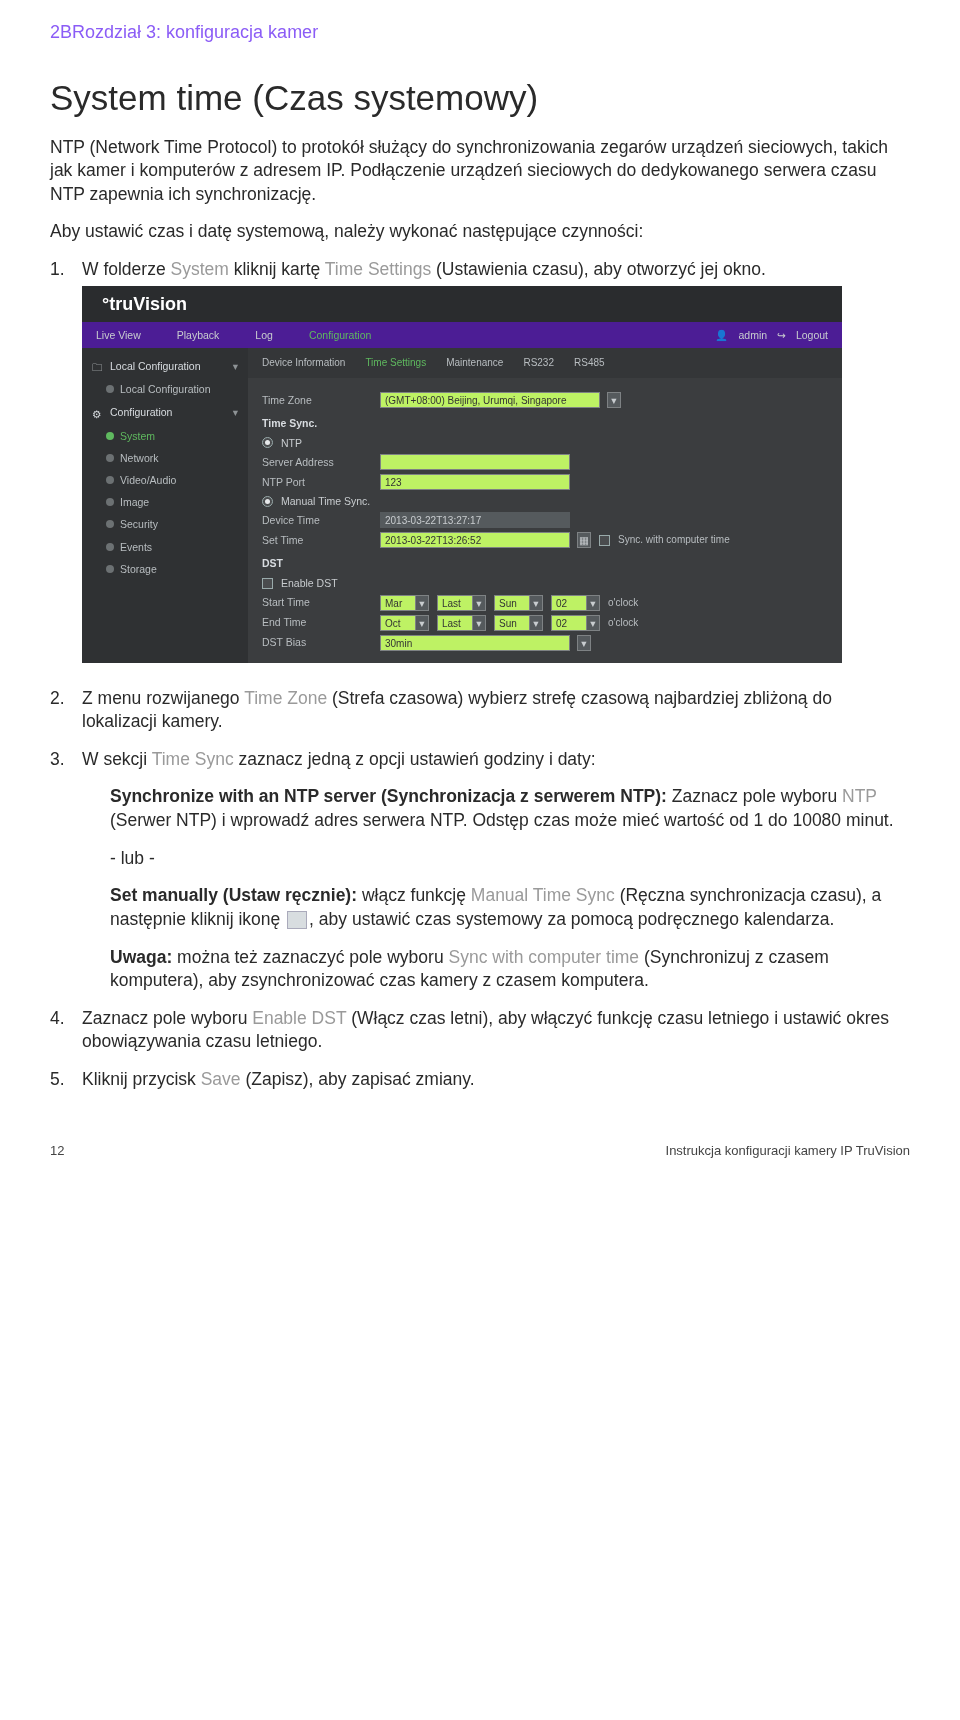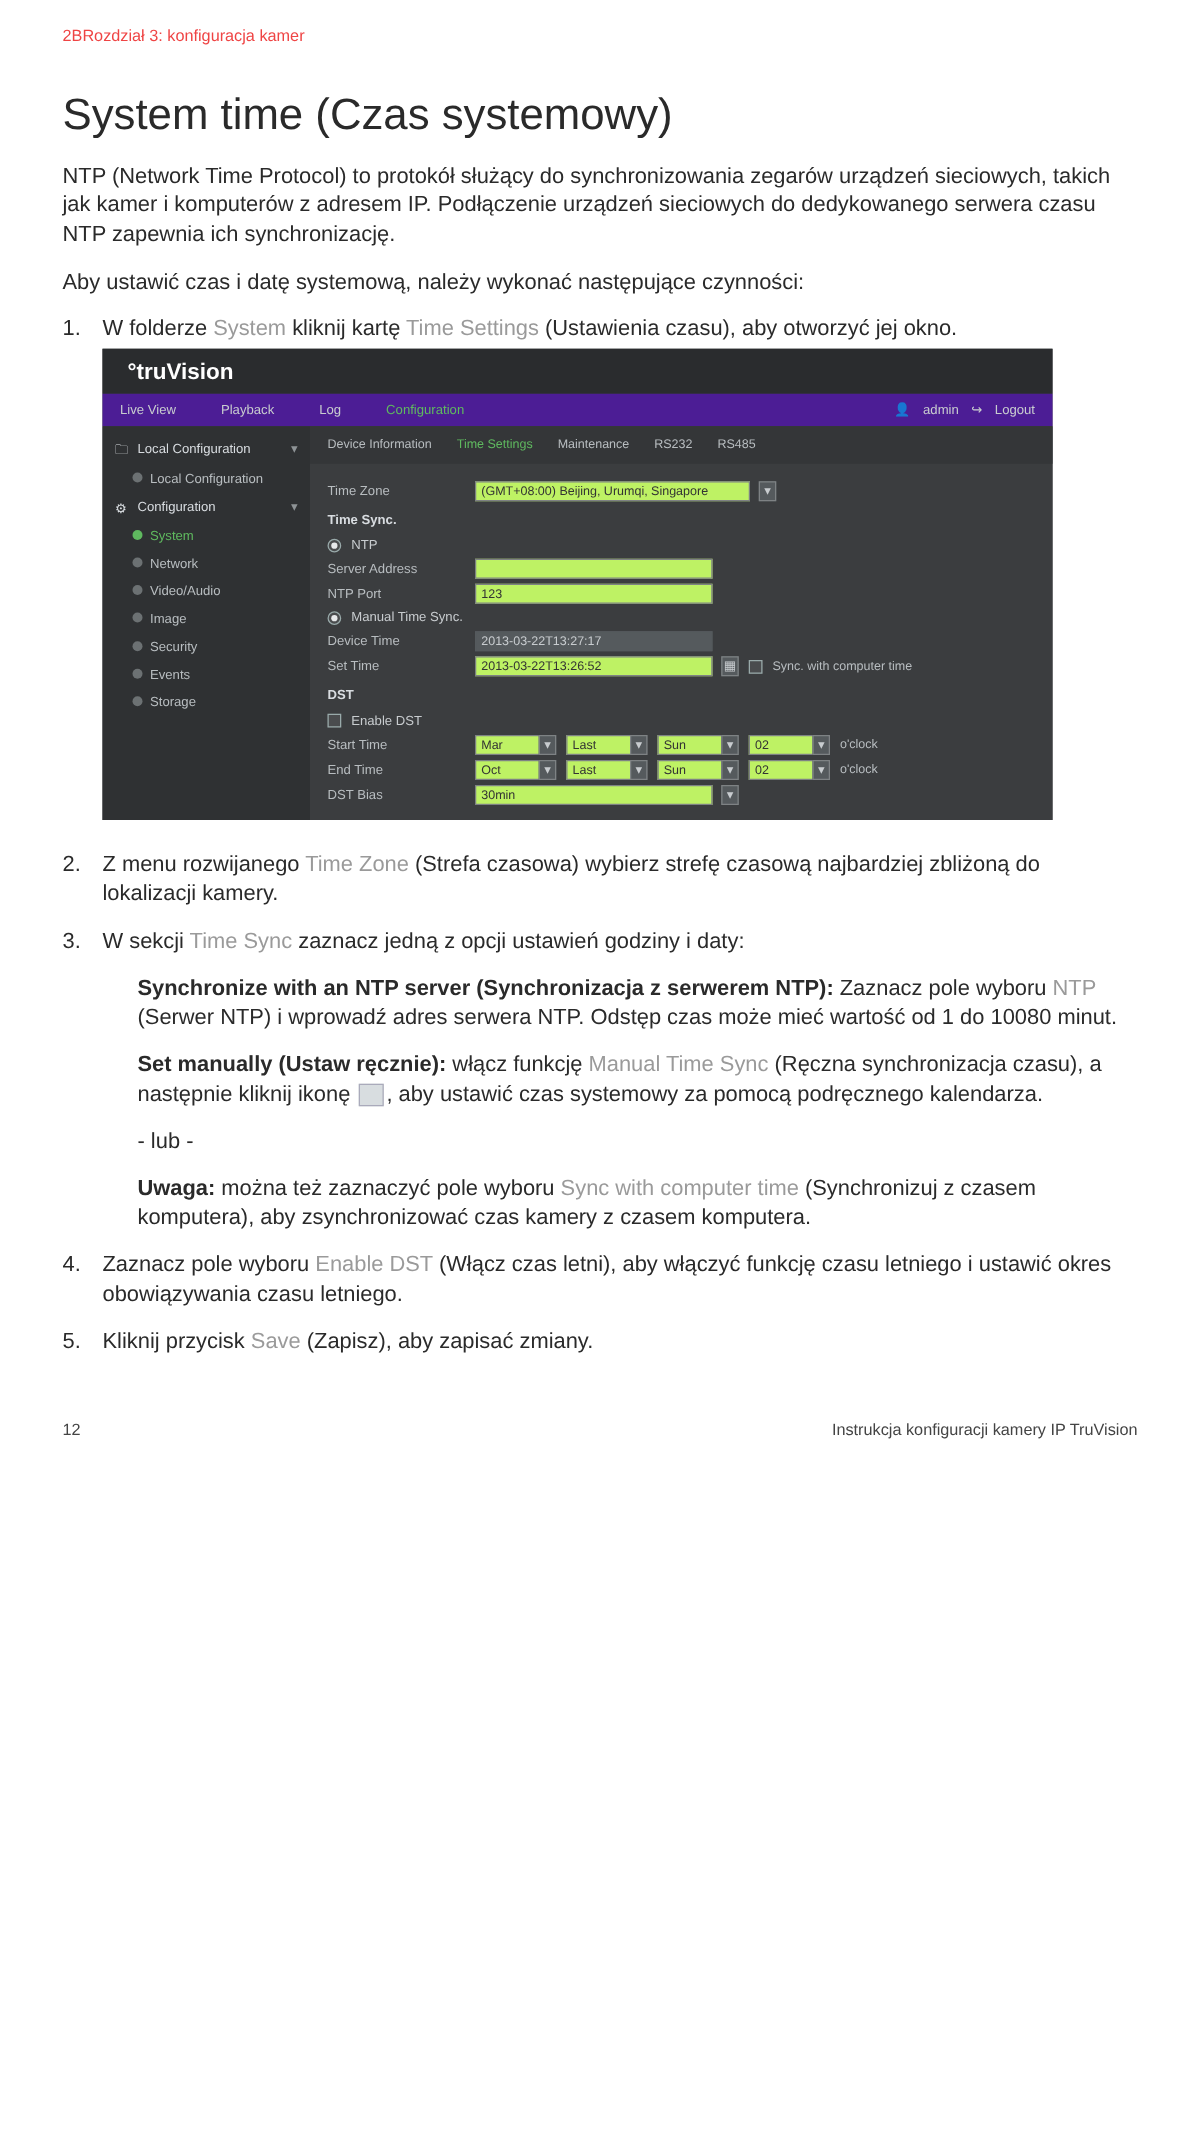--- a/index.html
+++ b/index.html
@@ -6,21 +6,21 @@
   body {
     font-family: Arial, Helvetica, sans-serif;
     background: #fff;
     color: #2a2a2a;
     width: 960px;
     margin: 0 auto;
     padding: 20px 50px 30px 50px;
     font-size: 17.5px;
     line-height: 1.35;
   }
-  .chapter-header { font-size: 13px; color: #ef4444; margin-bottom: 30px; }
+  .chapter-header { font-size: 18px; color: #8b5cf6; margin-bottom: 30px; }
   h1 { font-size: 35px; font-weight: normal; color: #2a2a2a; margin-bottom: 14px; }
   p { margin-bottom: 14px; }
   .gray { color: #9a9a9a; }
   ol { list-style: none; padding-left: 0; }
   ol > li { margin-bottom: 14px; padding-left: 32px; position: relative; }
   ol > li .num { position: absolute; left: 0; top: 0; }
   .sub { margin-top: 14px; margin-left: 28px; }
   .inline-icon {
     display: inline-block; width: 20px; height: 18px;
     background: #d8dde0; border: 1px solid #aab;
@@ -80,21 +80,21 @@
     width: 11px; height: 11px; border-radius: 50%; border: 1px solid #9aa;
     display: inline-block; position: relative; background: #4a4c4e;
   }
   .frad.on::after {
     content:""; position:absolute; top:2px; left:2px; width:5px; height:5px;
     border-radius:50%; background:#e7e9eb;
   }
   .funit { color:#b8bdc0; font-size:10px; }
   .chev { width:14px; height:16px; background:#555a5d; border:1px solid #7e8284; display:inline-block; text-align:center; line-height:14px; color:#c8cccf; margin-left:-1px; }
   .seldrop { display:flex; }
-  .seldrop .finput { width: 52px; }
+  .seldrop .finput { width: 36px; }
   .side-group .chevr { margin-left:auto; color:#8e9396; }
 </style>
 </head>
 <body>
 
 <div class="chapter-header">2BRozdział 3: konfiguracja kamer</div>
 
 <h1>System time (Czas systemowy)</h1>
 
 <p>NTP (Network Time Protocol) to protokół służący do synchronizowania zegarów urządzeń sieciowych, takich jak kamer i komputerów z adresem IP. Podłączenie urządzeń sieciowych do dedykowanego serwera czasu NTP zapewnia ich synchronizację.</p>
@@ -244,24 +244,24 @@
     <span class="num">2.</span>
     <span>Z menu rozwijanego </span><span class="gray">Time Zone</span><span> (Strefa czasowa) wybierz strefę czasową najbardziej zbliżoną do lokalizacji kamery.</span>
   </li>
 
   <li>
     <span class="num">3.</span>
     <span>W sekcji </span><span class="gray">Time Sync</span><span> zaznacz jedną z opcji ustawień godziny i daty:</span>
     <p class="sub">
       <b>Synchronize with an NTP server (Synchronizacja z serwerem NTP):</b><span> Zaznacz pole wyboru </span><span class="gray">NTP</span><span> (Serwer NTP) i wprowadź adres serwera NTP. Odstęp czas może mieć wartość od 1 do 10080 minut.</span>
     </p>
+    <p class="sub">- lub -</p>
     <p class="sub">
       <b>Set manually (Ustaw ręcznie):</b><span> włącz funkcję </span><span class="gray">Manual Time Sync</span><span> (Ręczna synchronizacja czasu), a następnie kliknij ikonę </span><span class="inline-icon"></span><span>, aby ustawić czas systemowy za pomocą podręcznego kalendarza.</span>
     </p>
-    <p class="sub">- lub -</p>
     <p class="sub">
       <b>Uwaga:</b><span> można też zaznaczyć pole wyboru </span><span class="gray">Sync with computer time</span><span> (Synchronizuj z czasem komputera), aby zsynchronizować czas kamery z czasem komputera.</span>
     </p>
   </li>
 
   <li>
     <span class="num">4.</span>
     <span>Zaznacz pole wyboru </span><span class="gray">Enable DST</span><span> (Włącz czas letni), aby włączyć funkcję czasu letniego i ustawić okres obowiązywania czasu letniego.</span>
   </li>
 

